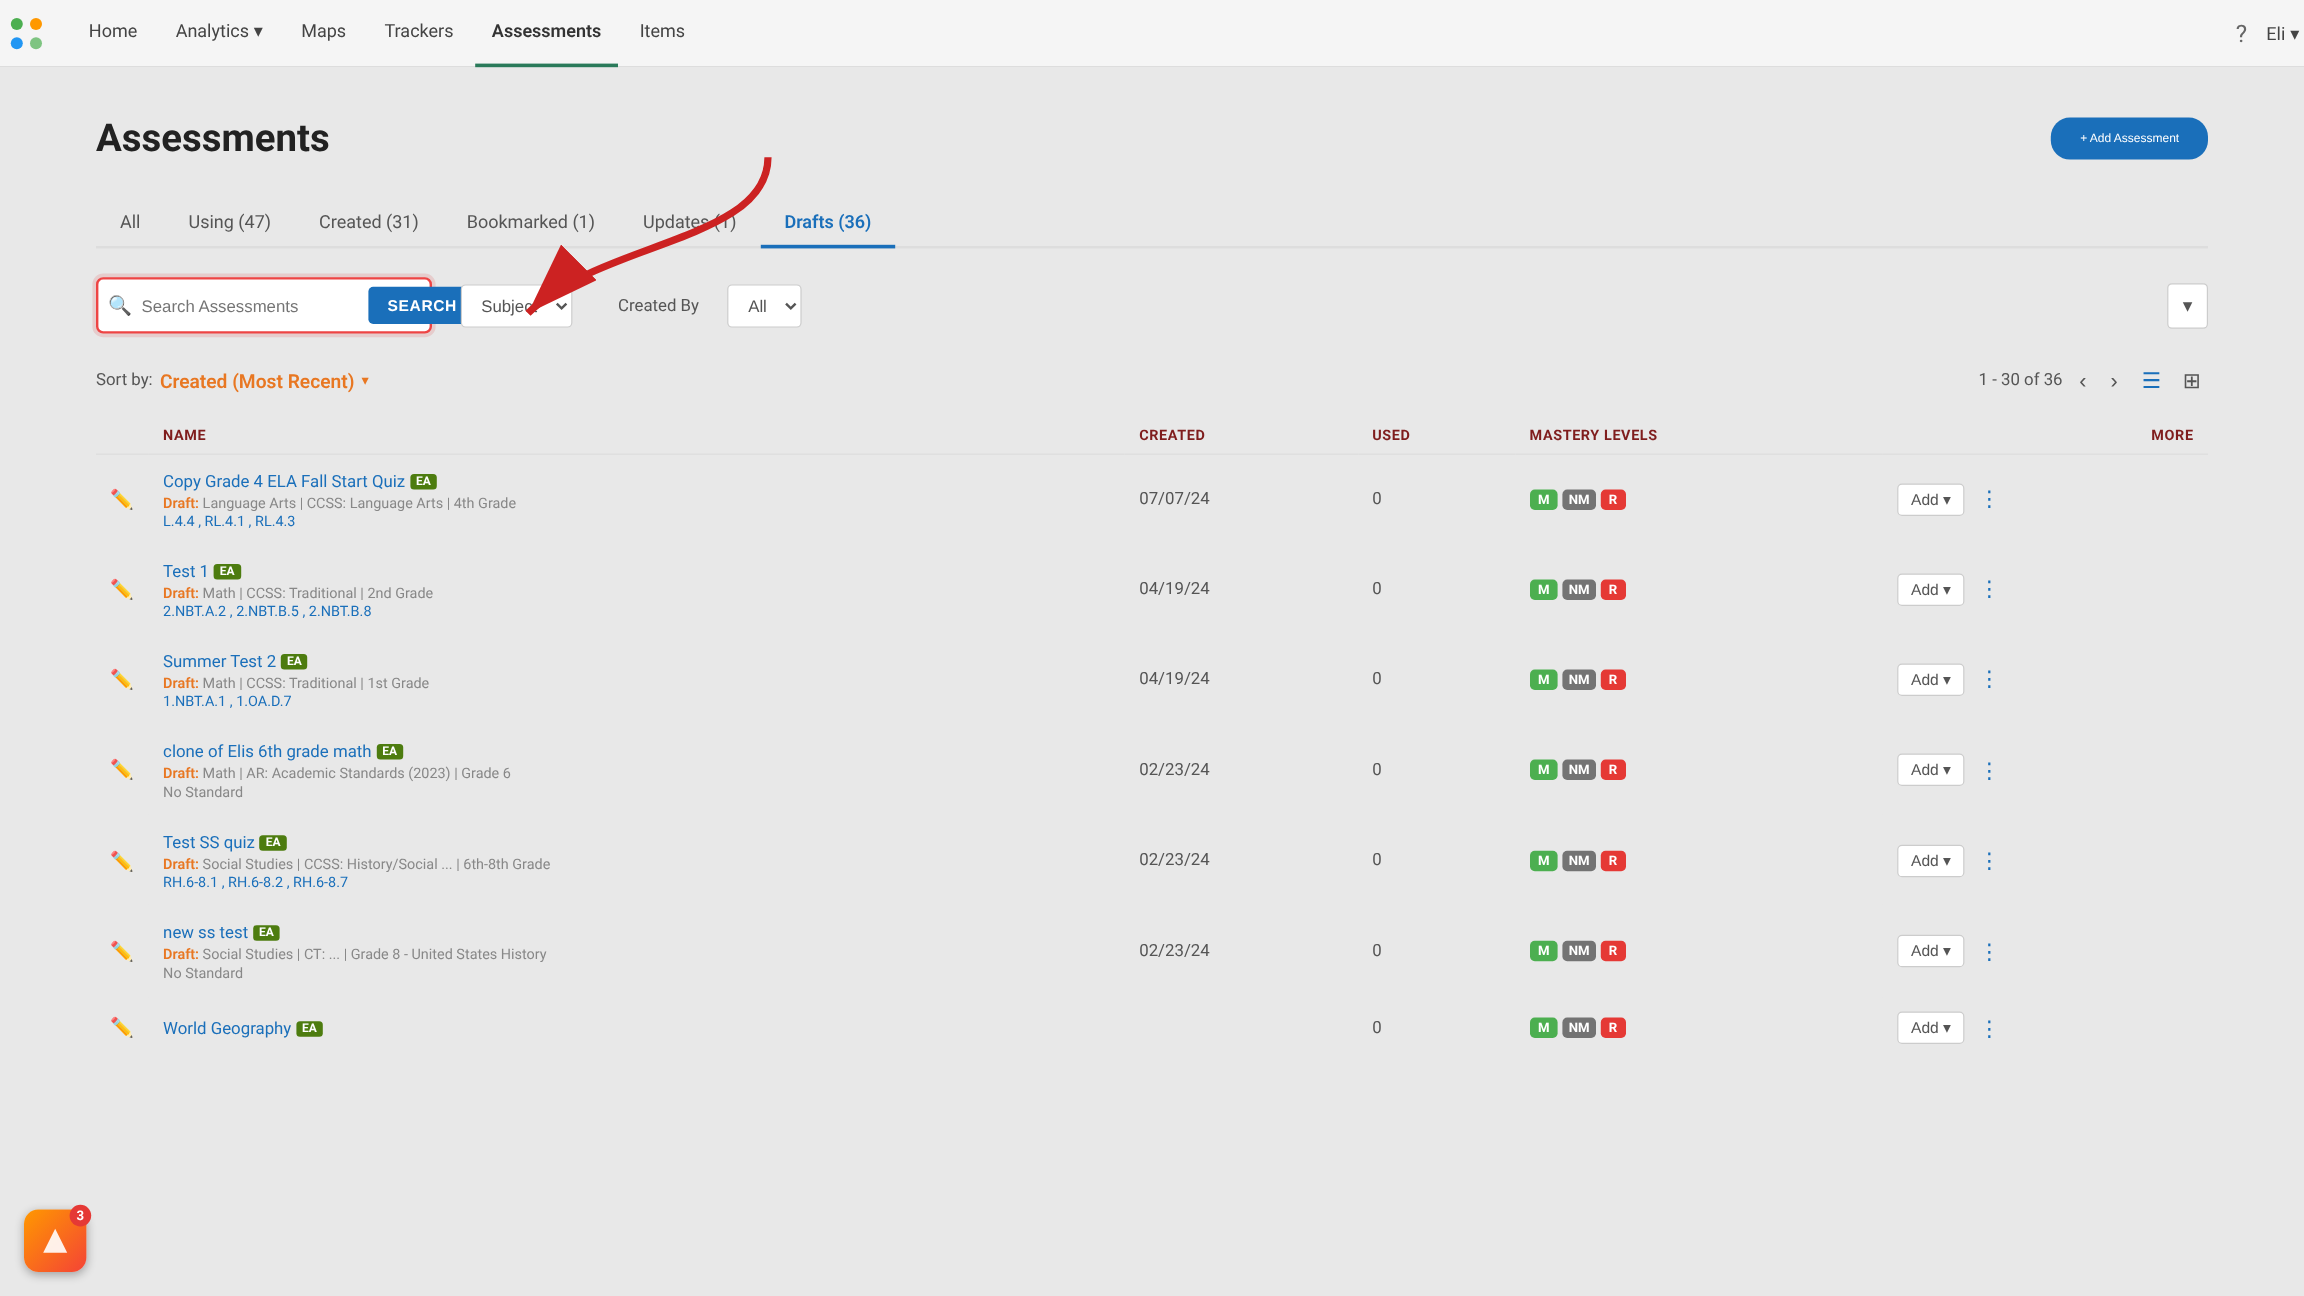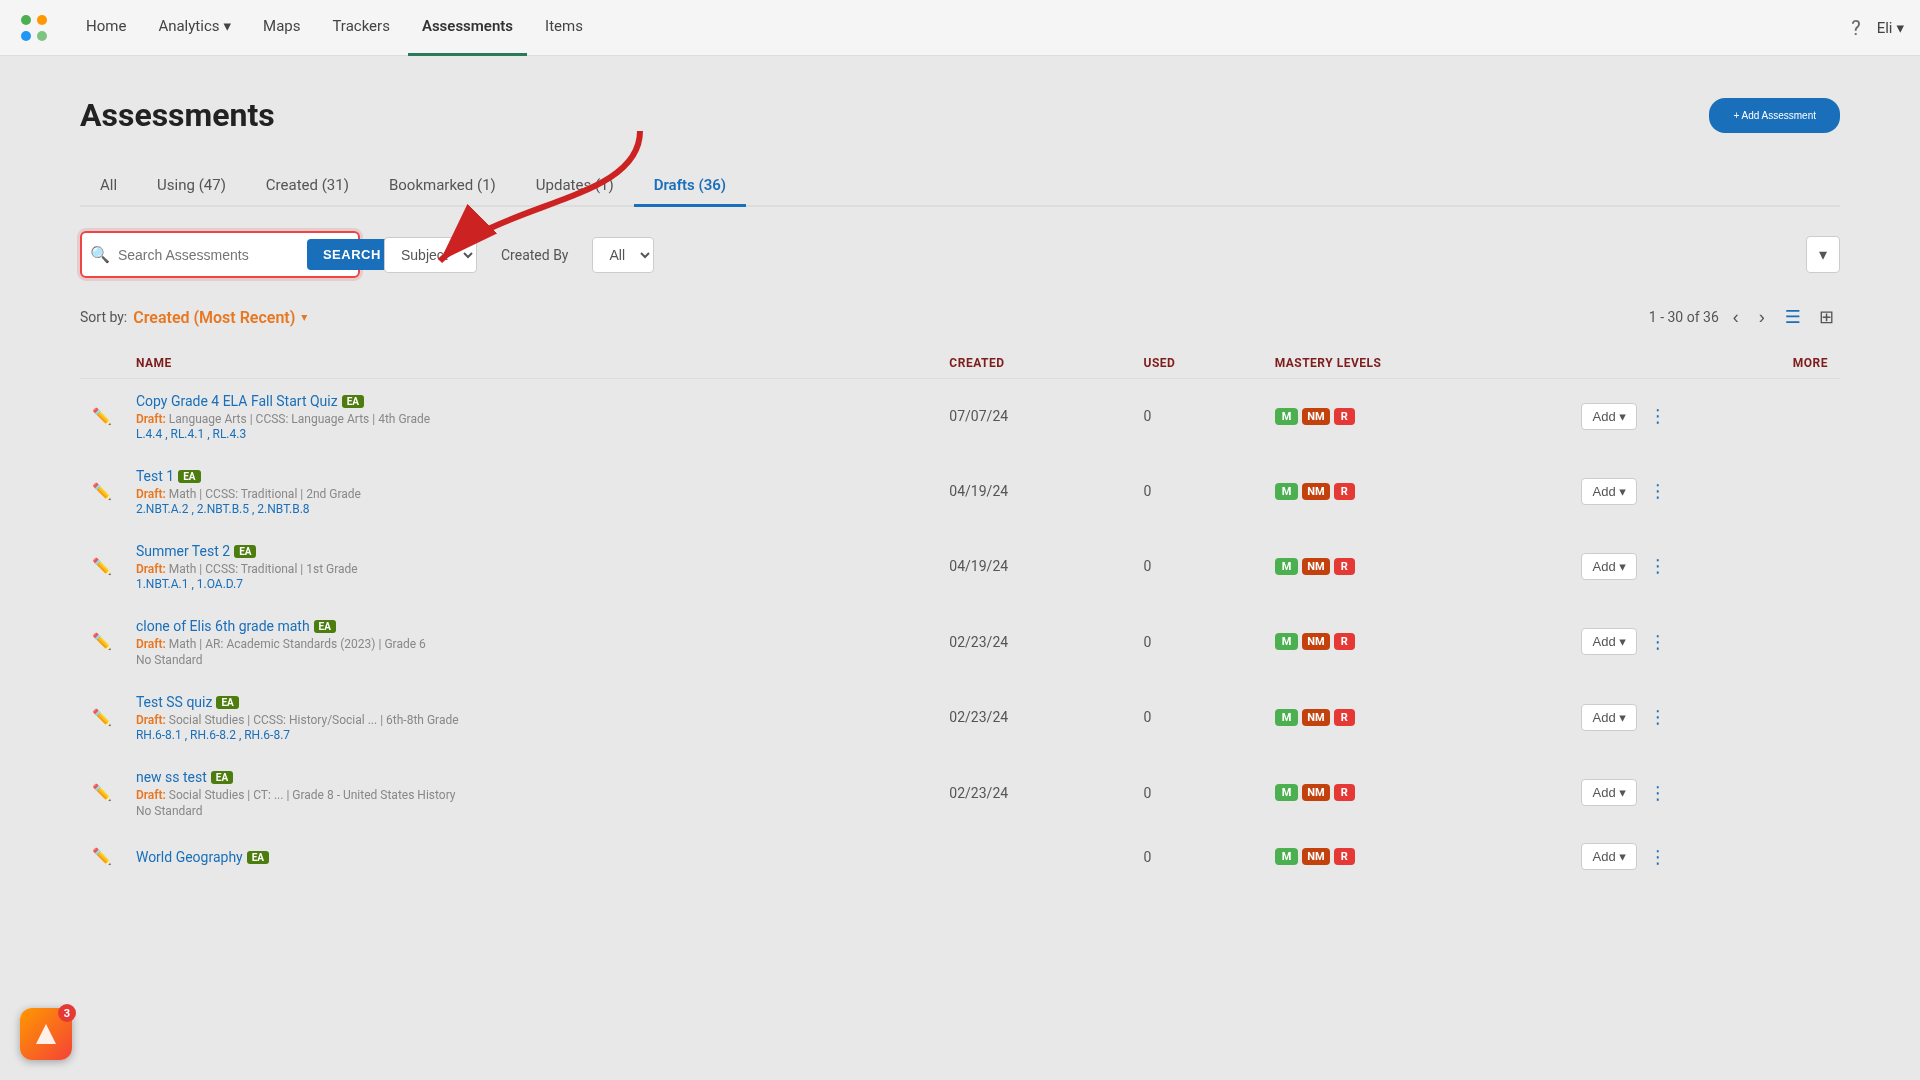--- a/index.html
+++ b/index.html
@@ -4,21 +4,21 @@
   <style>
     * { box-sizing: border-box; margin: 0; padding: 0; }
     body { font-family: -apple-system, BlinkMacSystemFont, 'Segoe UI', Roboto, sans-serif; background: #e8e8e8; min-height: 1080px; }
 
     
     .navbar {
       background: #f5f5f5;
       height: 56px;
       display: flex;
       align-items: center;
-      padding: 0 16px;
+      padding: 0 4px;
       border-bottom: 1px solid #ddd;
       position: fixed; top: 0; left: 0; right: 0; z-index: 100;
     }
     .nav-logo { display: flex; align-items: center; margin-right: 20px; }
     .nav-logo svg { width: 36px; height: 36px; }
     .nav-items { display: flex; align-items: center; gap: 4px; flex: 1; }
     .nav-item {
       padding: 8px 14px;
       font-size: 15px;
       color: #444;
@@ -123,21 +123,21 @@
     }
     .filter-select {
       border: 1px solid #ccc;
       border-radius: 4px;
       padding: 8px 12px;
       font-size: 14px;
       background: white;
       cursor: pointer;
       color: #555;
     }
-    .created-by-label { font-size: 14px; color: #555; }
+    .created-by-label { font-size: 14px; color: #555; margin-left: 14px; }
     .expand-btn {
       margin-left: auto;
       border: 1px solid #ccc;
       border-radius: 4px;
       padding: 8px 12px;
       background: white;
       cursor: pointer;
       font-size: 16px;
       color: #555;
     }
@@ -187,21 +187,21 @@
       margin-left: 4px;
       vertical-align: middle;
     }
     .assess-meta { font-size: 12px; color: #888; margin-top: 2px; }
     .assess-meta .draft { color: #e87722; font-weight: 600; }
     .assess-standards { font-size: 12px; color: #1a6fba; margin-top: 1px; }
     .created-date { font-size: 14px; color: #555; }
     .used-num { font-size: 14px; color: #555; }
     .mastery-badges { display: flex; gap: 4px; align-items: center; }
     .badge-m { background: #4caf50; color: white; font-size: 11px; font-weight: 700; padding: 2px 7px; border-radius: 4px; }
-    .badge-nm { background: #c2410c; color: white; font-size: 11px; font-weight: 700; padding: 2px 5px; border-radius: 4px; }
+    .badge-nm { background: #737373; color: white; font-size: 11px; font-weight: 700; padding: 2px 5px; border-radius: 4px; }
     .badge-r { background: #e53935; color: white; font-size: 11px; font-weight: 700; padding: 2px 7px; border-radius: 4px; }
     .more-cell { display: flex; align-items: center; gap: 6px; }
     .add-dropdown-btn {
       border: 1px solid #ccc;
       border-radius: 4px;
       padding: 5px 10px;
       background: white;
       cursor: pointer;
       font-size: 13px;
       display: flex; align-items: center; gap: 4px;

